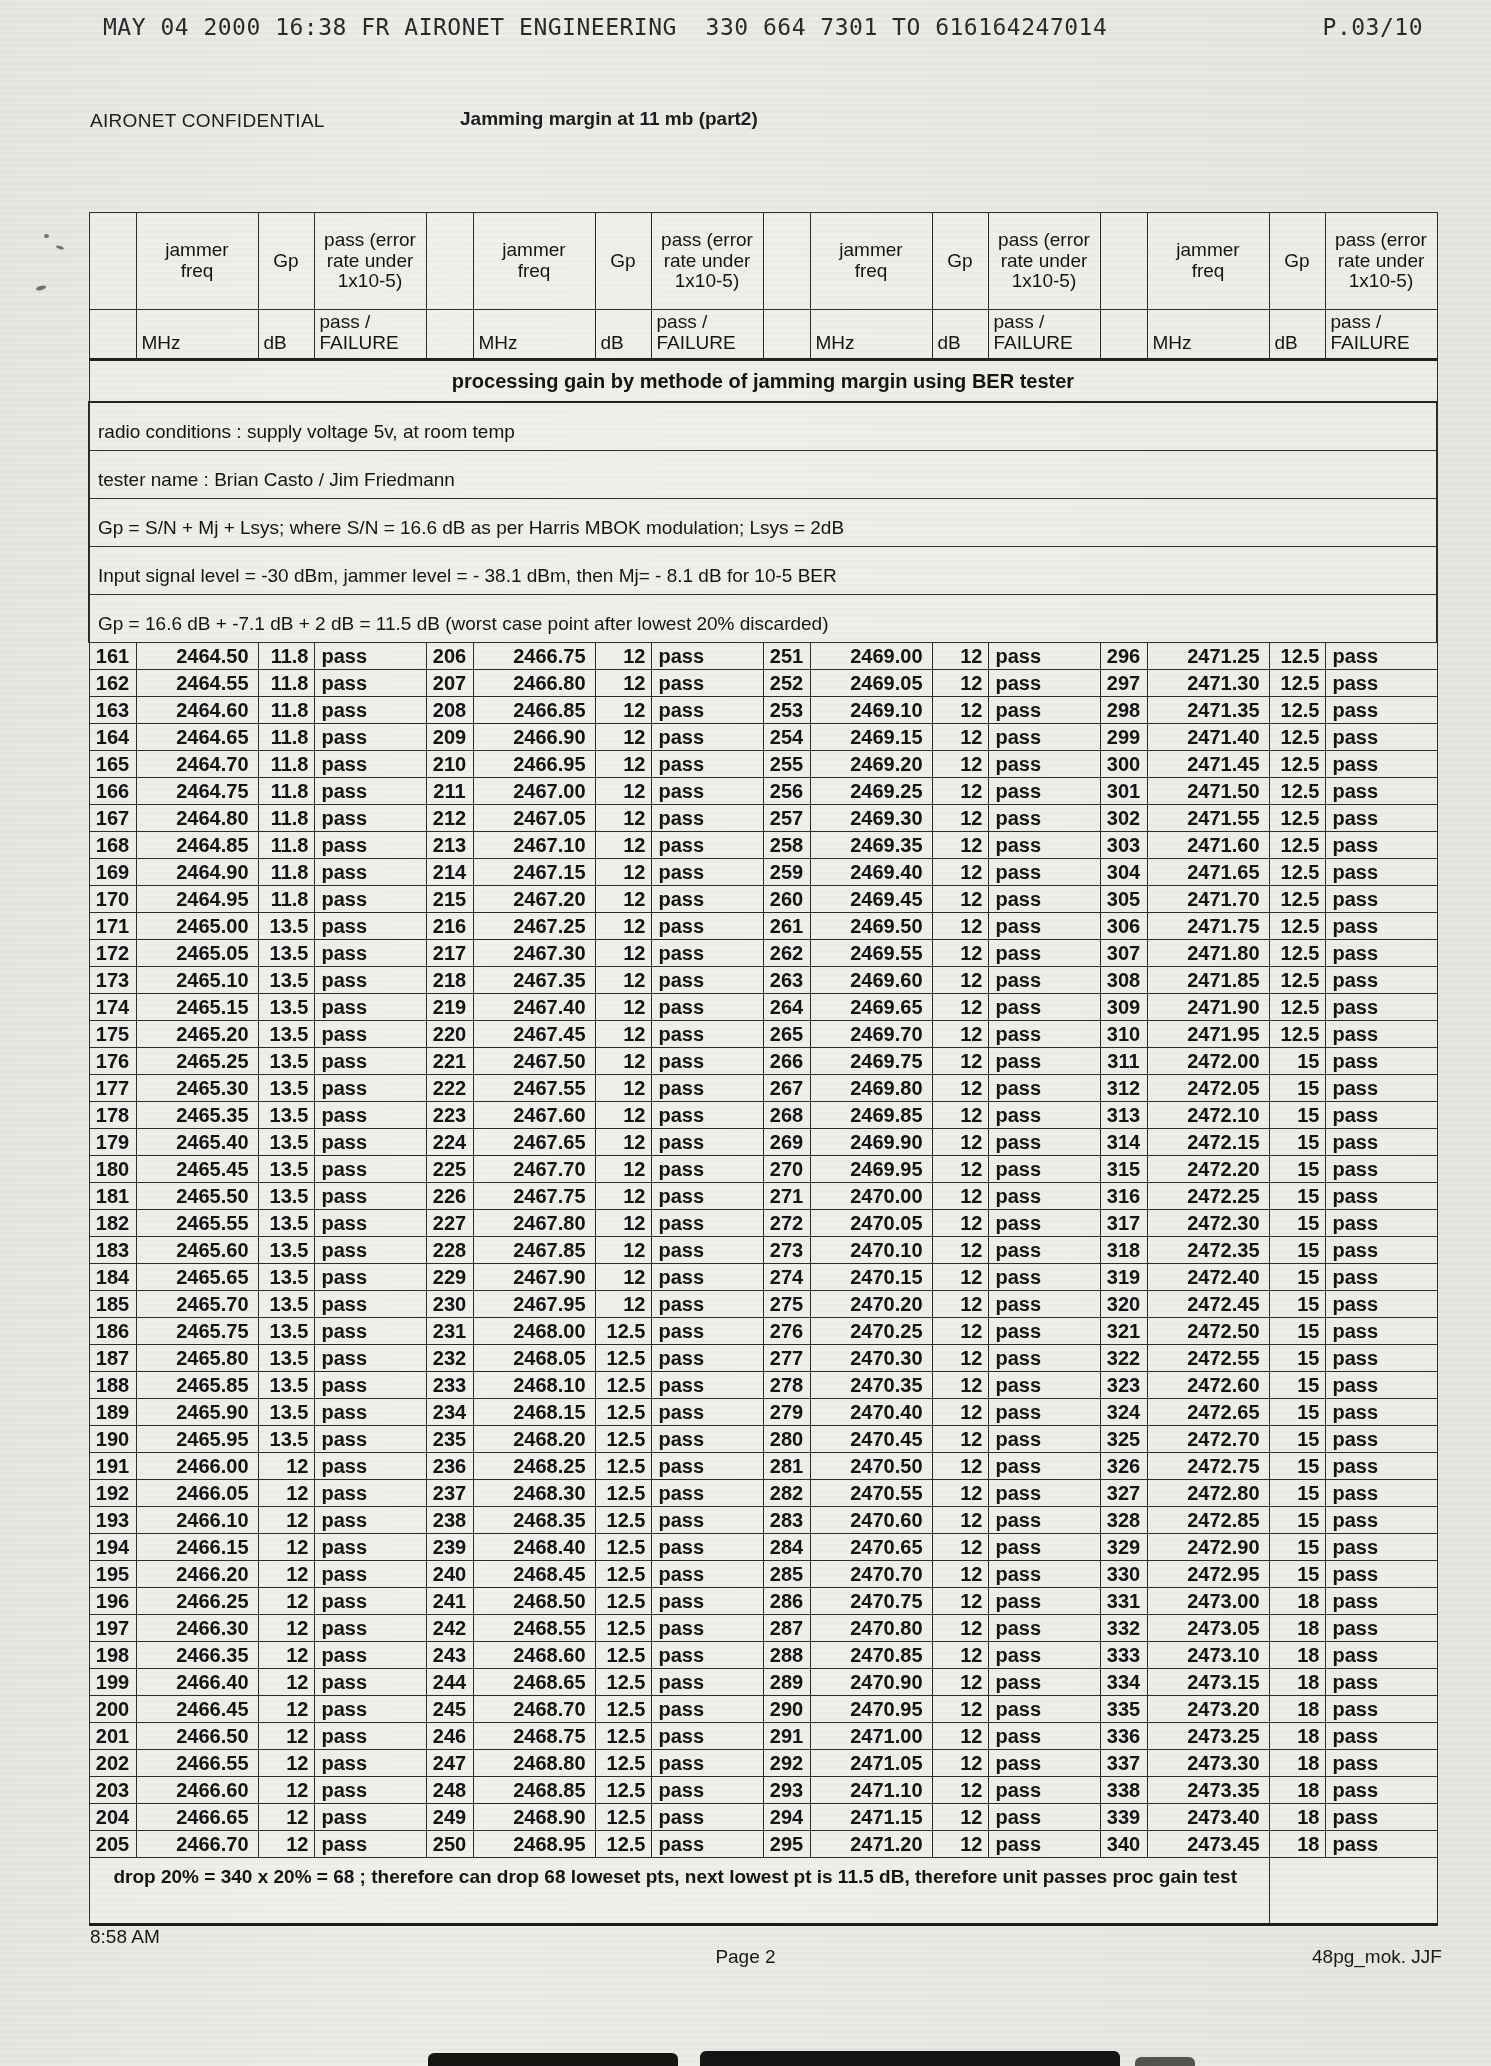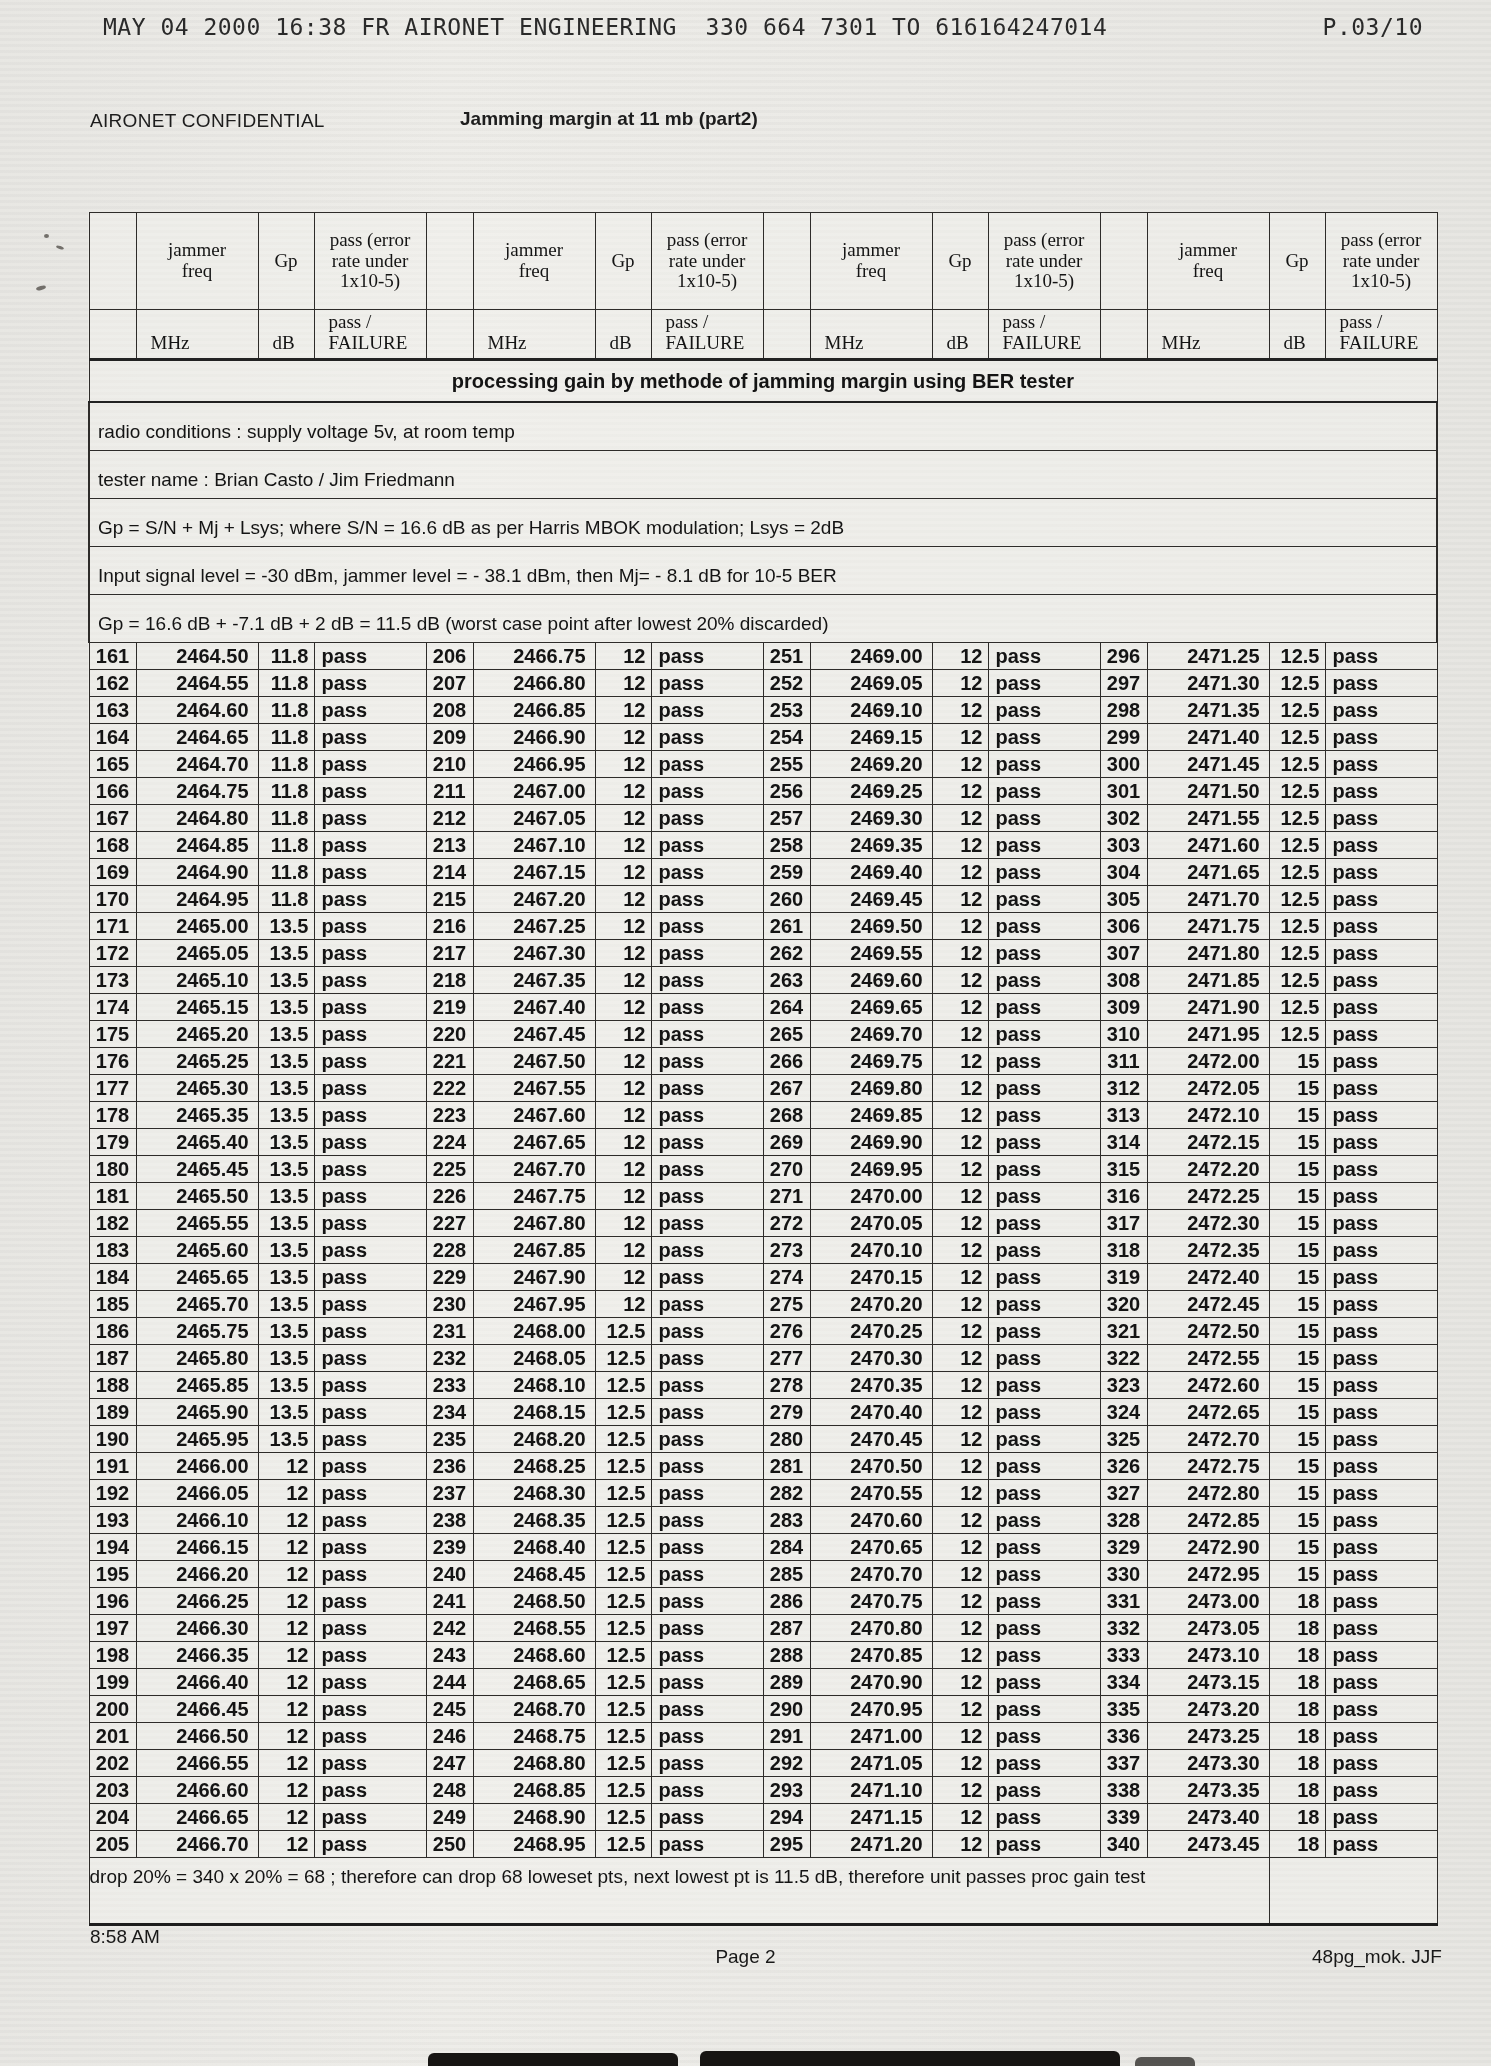--- a/index.html
+++ b/index.html
@@ -39,31 +39,31 @@
   tr.title-row td {
     border-top:3px solid #222; border-bottom:2px solid #222;
     text-align:center; font-weight:bold; font-size:20px;
     padding:7px 4px;
     margin-left:40px;
   }
   tr.cond-row td {
     font-size:19px; padding:16px 4px 5px 8px; font-weight:normal;
     border-left:2px solid #2e2c2a; border-right:2px solid #2e2c2a;
   }
-  thead th { font-weight:normal; white-space:pre-line; vertical-align:middle; padding:2px 14px;font-family:Liberation Serif, serif; }
+  thead th { font-weight:normal; white-space:pre-line; vertical-align:middle; padding:2px 5px; }
   thead tr.hdr-top th { height:92px; font-size:19px; text-align:center; }
   thead tr.hdr-top th.h-pass { text-align:center; }
   thead tr.hdr-bot th { height:42px; font-size:19px; text-align:left; vertical-align:bottom; padding-bottom:4px; }
   tbody td { height:26px; font-weight:bold; padding:0 4px; }
   tbody td.c-n    { text-align:center; font-weight:bold; }
   tbody td.c-freq { text-align:right; padding-right:9px; }
   tbody td.c-gp   { text-align:right; padding-right:5px; }
   tbody td.c-res  { text-align:left; padding-left:7px; font-weight:bold; }
   tr.note-row td {
-    font-size:19px; font-weight:normal; padding:5px 10px 8px 0;
+    font-size:19px; font-weight:bold; padding:5px 10px 8px 24px;
     height:52px; vertical-align:top; line-height:1.45;
     border-bottom:3px solid #1d1d1d;
   }
   
   .pf-time { position:absolute; top:1906px; left:90px;  font-size:19px;margin-top:20px; }
   .pf-page { position:absolute; top:1946px; left:0; width:100%; text-align:center; font-size:19px; }
   .pf-ref  { position:absolute; top:1946px; left:1312px; font-size:19px; }
   
   .speck { position:absolute; background:#55514c; border-radius:50%; opacity:0.8; }
   .speck.s1 { left:44px; top:234px; width:5px; height:4px; }

